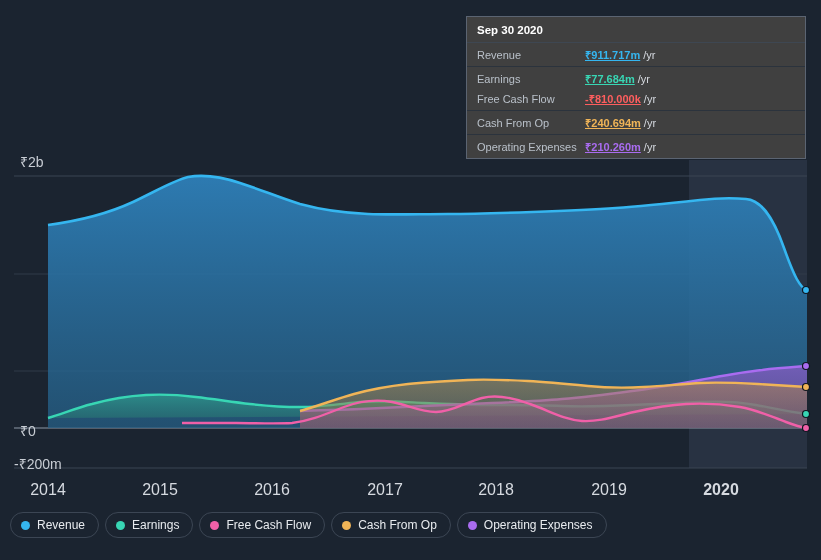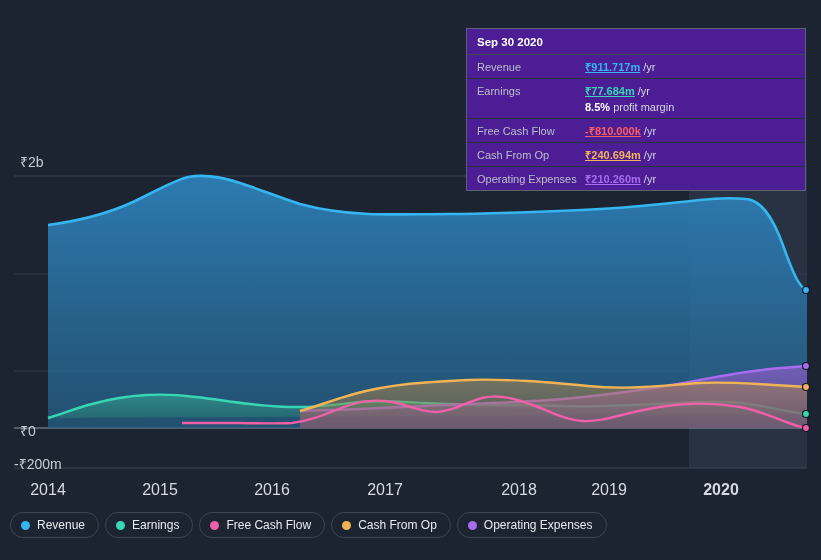--- a/index.html
+++ b/index.html
@@ -74,25 +74,24 @@
     height: 9px;
     border-radius: 50%;
     display: inline-block;
   }
   
   .tooltip {
     position: absolute;
     left: 466px;
     top: 16px;
     width: 340px;
-    background: #4c1d95;
+    background: #404040;
     border: 1px solid #5b6472;
     font-size: 11px;
     box-sizing: border-box;
-    margin-top: 12px;
   }
   .tooltip-title {
     padding: 7px 10px 6px 10px;
     font-weight: bold;
     font-size: 11.5px;
     color: #ffffff;
     border-bottom: 1px solid #3e4752;
   }
   .tt-row {
     display: flex;
@@ -208,43 +207,39 @@
   </div>
 
   <div class="y-label" style="left:20px; top:152px;">₹2b</div>
   <div class="y-label" style="left:20px; top:421px;">₹0</div>
   <div class="y-label" style="left:14px; top:454px;">-₹200m</div>
 
   <div class="x-label" style="left:48px; top:481px;">2014</div>
   <div class="x-label" style="left:160px; top:481px;">2015</div>
   <div class="x-label" style="left:272px; top:481px;">2016</div>
   <div class="x-label" style="left:385px; top:481px;">2017</div>
-  <div class="x-label" style="left:519px; top:481px;">2018</div>
+  <div class="x-label" style="left:496px; top:481px;">2018</div>
   <div class="x-label" style="left:609px; top:481px;">2019</div>
   <div class="x-label" style="left:721px; top:481px;font-weight:bold;">2020</div>
 
   <div class="tooltip">
     <div class="tooltip-title">Sep 30 2020</div>
 
     <div class="tt-row">
       <div class="tt-label">Revenue</div>
       <div class="tt-value" style="color:#35b6f0">₹911.717m</div>
       <div class="tt-unit">/yr</div>
     </div>
 
     <div class="tt-row" style="border-bottom:none; padding-bottom:1px;">
       <div class="tt-label">Earnings</div>
       <div class="tt-value" style="color:#38d6b4">₹77.684m</div>
       <div class="tt-unit">/yr</div>
     </div>
 
-    <div class="tt-sub">
-      <b>8.5%</b>
-      <span>profit margin</span>
-    </div>
 
     <div class="tt-row">
       <div class="tt-label">Free Cash Flow</div>
       <div class="tt-value" style="color:#ff5e5e">-₹810.000k</div>
       <div class="tt-unit">/yr</div>
     </div>
 
     <div class="tt-row">
       <div class="tt-label">Cash From Op</div>
       <div class="tt-value" style="color:#f0b457">₹240.694m</div>

